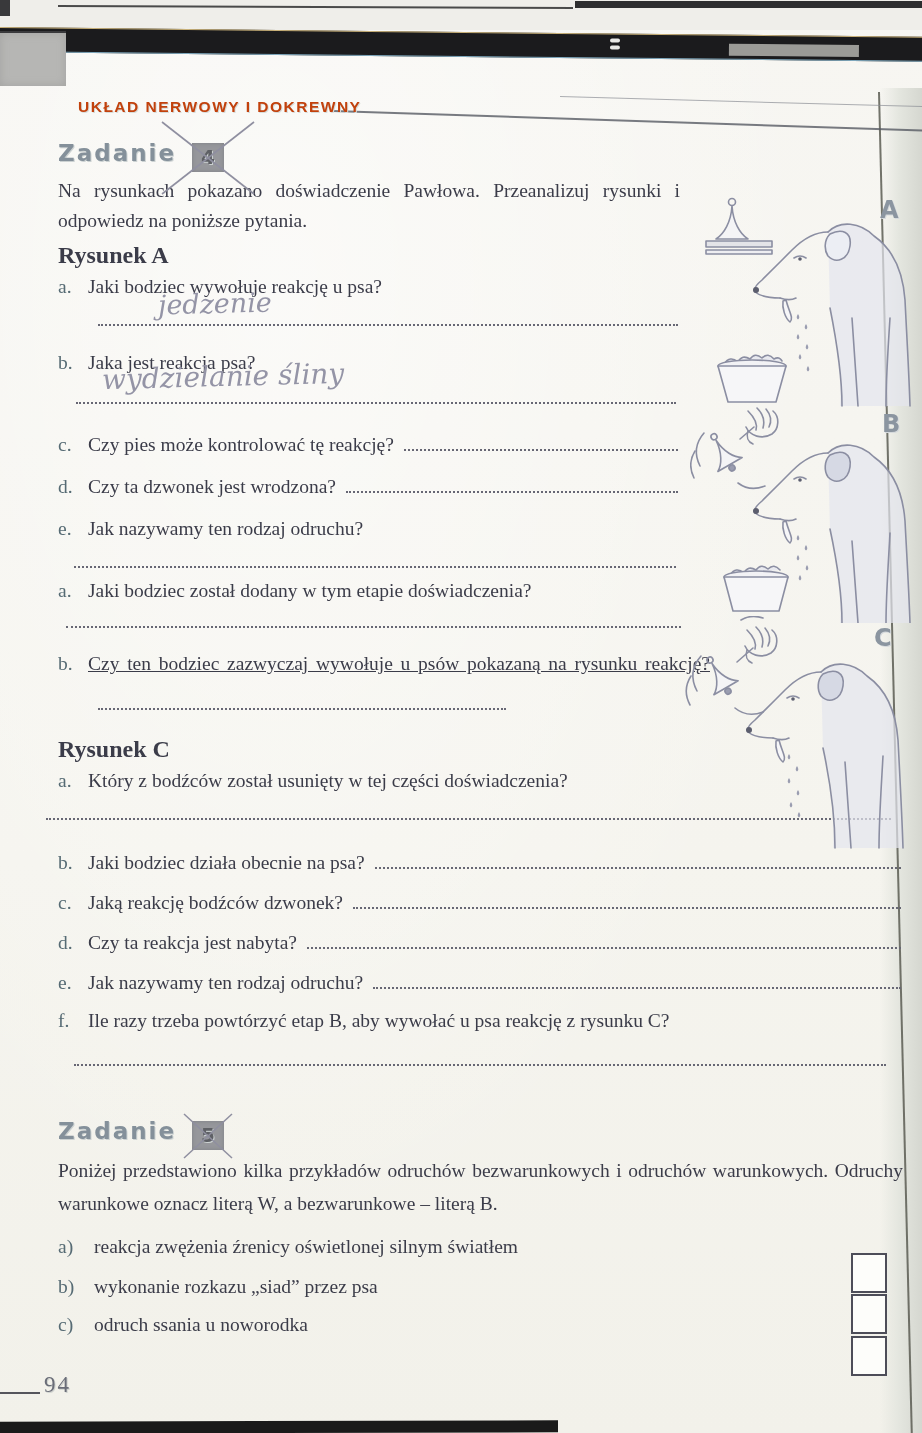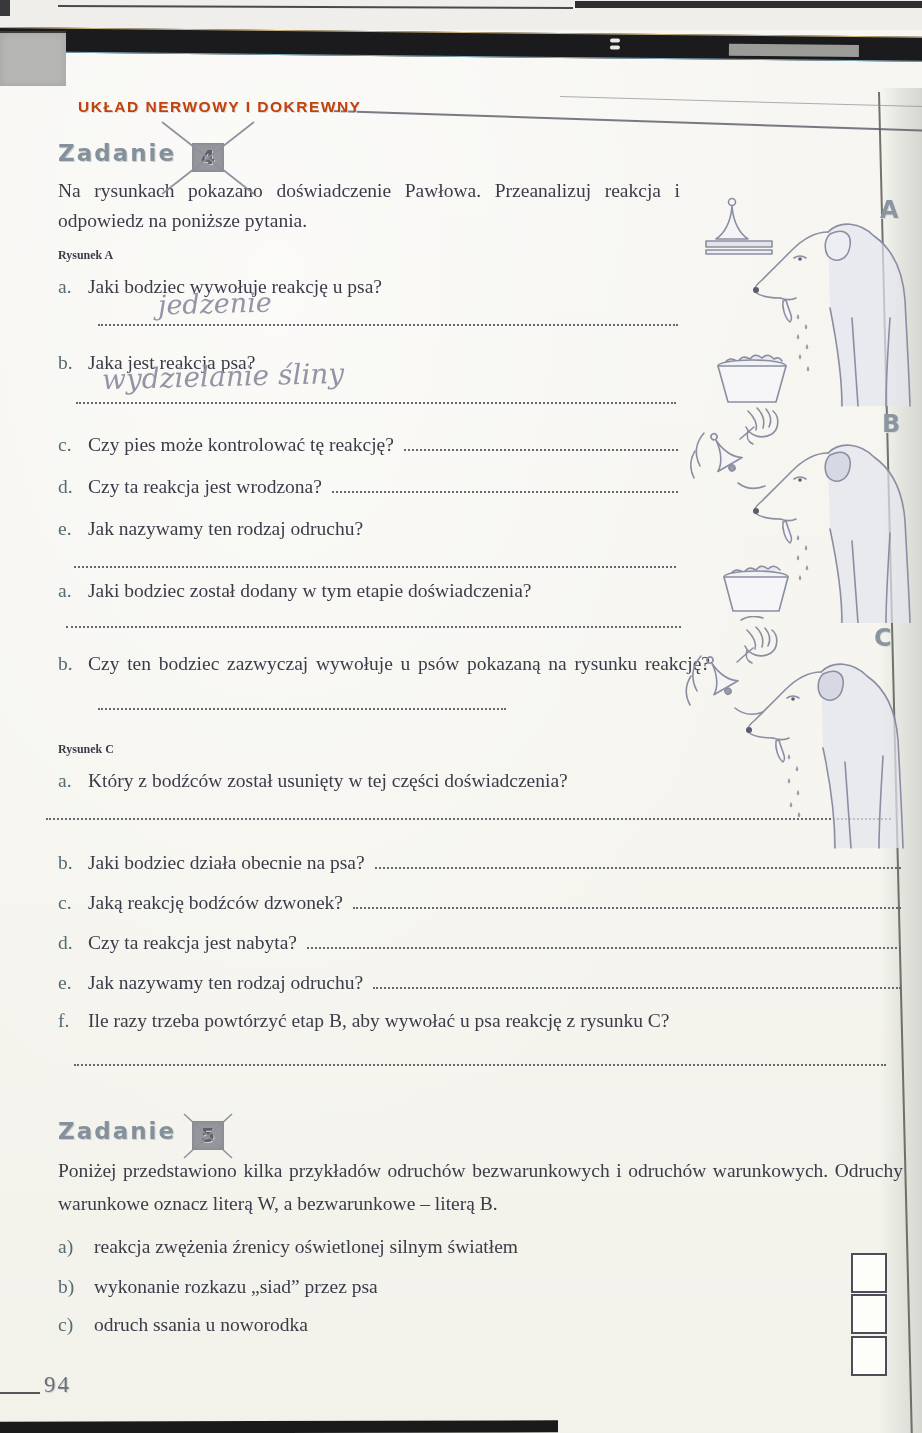--- a/index.html
+++ b/index.html
@@ -38,25 +38,25 @@
   
   .content{position:absolute;left:58px;top:140px;width:845px;font-size:19.5px;line-height:26px;}
   .task-head{font-family:"DejaVu Sans",sans-serif;font-size:23px;font-weight:bold;
              letter-spacing:2px;color:#84909a;text-shadow:1px 1px 0 #ccd2d2;height:34px;}
   .numbox{display:inline-block;position:relative;top:3px;margin-left:16px;width:32px;height:29px;
           background:#96979b;box-shadow:inset 0 0 4px #7e7f84;color:#5e6065;text-align:center;
           font-size:20px;line-height:29px;letter-spacing:0;vertical-align:top;}
   .numbox svg{position:absolute;overflow:visible;}
   .intro{text-align:justify;margin:0;}
   .w-narrow{width:622px;}
-  .rys{font-weight:600;font-size:12px;height:26px;}
+  .rys{font-weight:600;font-size:24px;height:26px;}
   .q{display:flex;align-items:baseline;}
   .qletter{flex:0 0 30px;color:#566b74;}
   .qtext{white-space:nowrap;}
-  .qwrap{padding-left:30px;text-indent:-30px;text-align:justify;line-height:40px;}
+  .qwrap{padding-left:30px;text-indent:-30px;text-align:justify;line-height:40px;text-decoration:underline;}
   .qwrap .qletter{display:inline-block;width:30px;text-indent:0;}
   .leader{flex:1 1 auto;border-bottom:2.5px dotted #676774;margin:0 2px 5px 10px;min-width:40px;}
   .leader-inline{display:inline-block;width:408px;border-bottom:2.5px dotted #676774;height:1px;margin-left:10px;}
   .dotline{border-bottom:2.5px dotted #676774;height:2px;}
   .handwriting{position:absolute;font-family:"DejaVu Serif",serif;font-style:italic;
                color:#9494a6;transform:rotate(-1.5deg);white-space:nowrap;}
   
   .t5-item{display:flex;align-items:baseline;width:790px;}
   .t5-letter{flex:0 0 36px;color:#566b74;}
   .wbox{position:absolute;left:851px;width:32px;height:36px;background:#fdfdfa;
@@ -98,21 +98,21 @@
 
 <div class="content">
 
   <div class="task-head">
     <span>Zadanie</span><span class="numbox"><span>4</span><svg width="96" height="76" style="left:-32px;top:-23px">
           <line x1="2" y1="2" x2="94" y2="74" stroke="#8f8fa0" stroke-width="1.6"></line>
           <line x1="94" y1="2" x2="2" y2="74" stroke="#8f8fa0" stroke-width="1.6"></line>
         </svg></span>
   </div>
 
-  <p class="intro w-narrow" style="margin-top:2px;height:60px;line-height:30px">Na rysunkach pokazano doświadczenie Pawłowa. Przeanalizuj reakcja i odpowiedz na poniższe pytania.</p>
+  <p class="intro w-narrow" style="margin-top:2px;height:60px;line-height:30px">Na rysunkach pokazano doświadczenie Pawłowa. Przeanalizuj rysunki i odpowiedz na poniższe pytania.</p>
 
   <div class="rys" style="margin-top:6px">Rysunek A</div>
 
   <div class="q w-narrow" style="margin-top:6px">
     <span class="qletter">a.</span>
     <span class="qtext">Jaki bodziec wywołuje reakcję u psa?</span>
   </div>
   <div class="dotline" style="margin-top:22px;margin-left:40px;width:580px"></div>
 
   <div class="q w-narrow" style="margin-top:24px">
@@ -122,21 +122,21 @@
   <div class="dotline" style="margin-top:24px;margin-left:18px;width:600px"></div>
 
   <div class="q w-narrow" style="margin-top:28px">
     <span class="qletter">c.</span>
     <span class="qtext">Czy pies może kontrolować tę reakcję?</span>
     <span class="leader"></span>
   </div>
 
   <div class="q w-narrow" style="margin-top:16px">
     <span class="qletter">d.</span>
-    <span class="qtext">Czy ta reakcja jest wrodzona?</span>
+    <span class="qtext">Czy ta dzwonek jest wrodzona?</span>
     <span class="leader"></span>
   </div>
 
   <div class="q w-narrow" style="margin-top:16px">
     <span class="qletter">e.</span>
     <span class="qtext">Jak nazywamy ten rodzaj odruchu?</span>
   </div>
   <div class="dotline" style="margin-top:22px;margin-left:16px;width:602px"></div>
 
 

